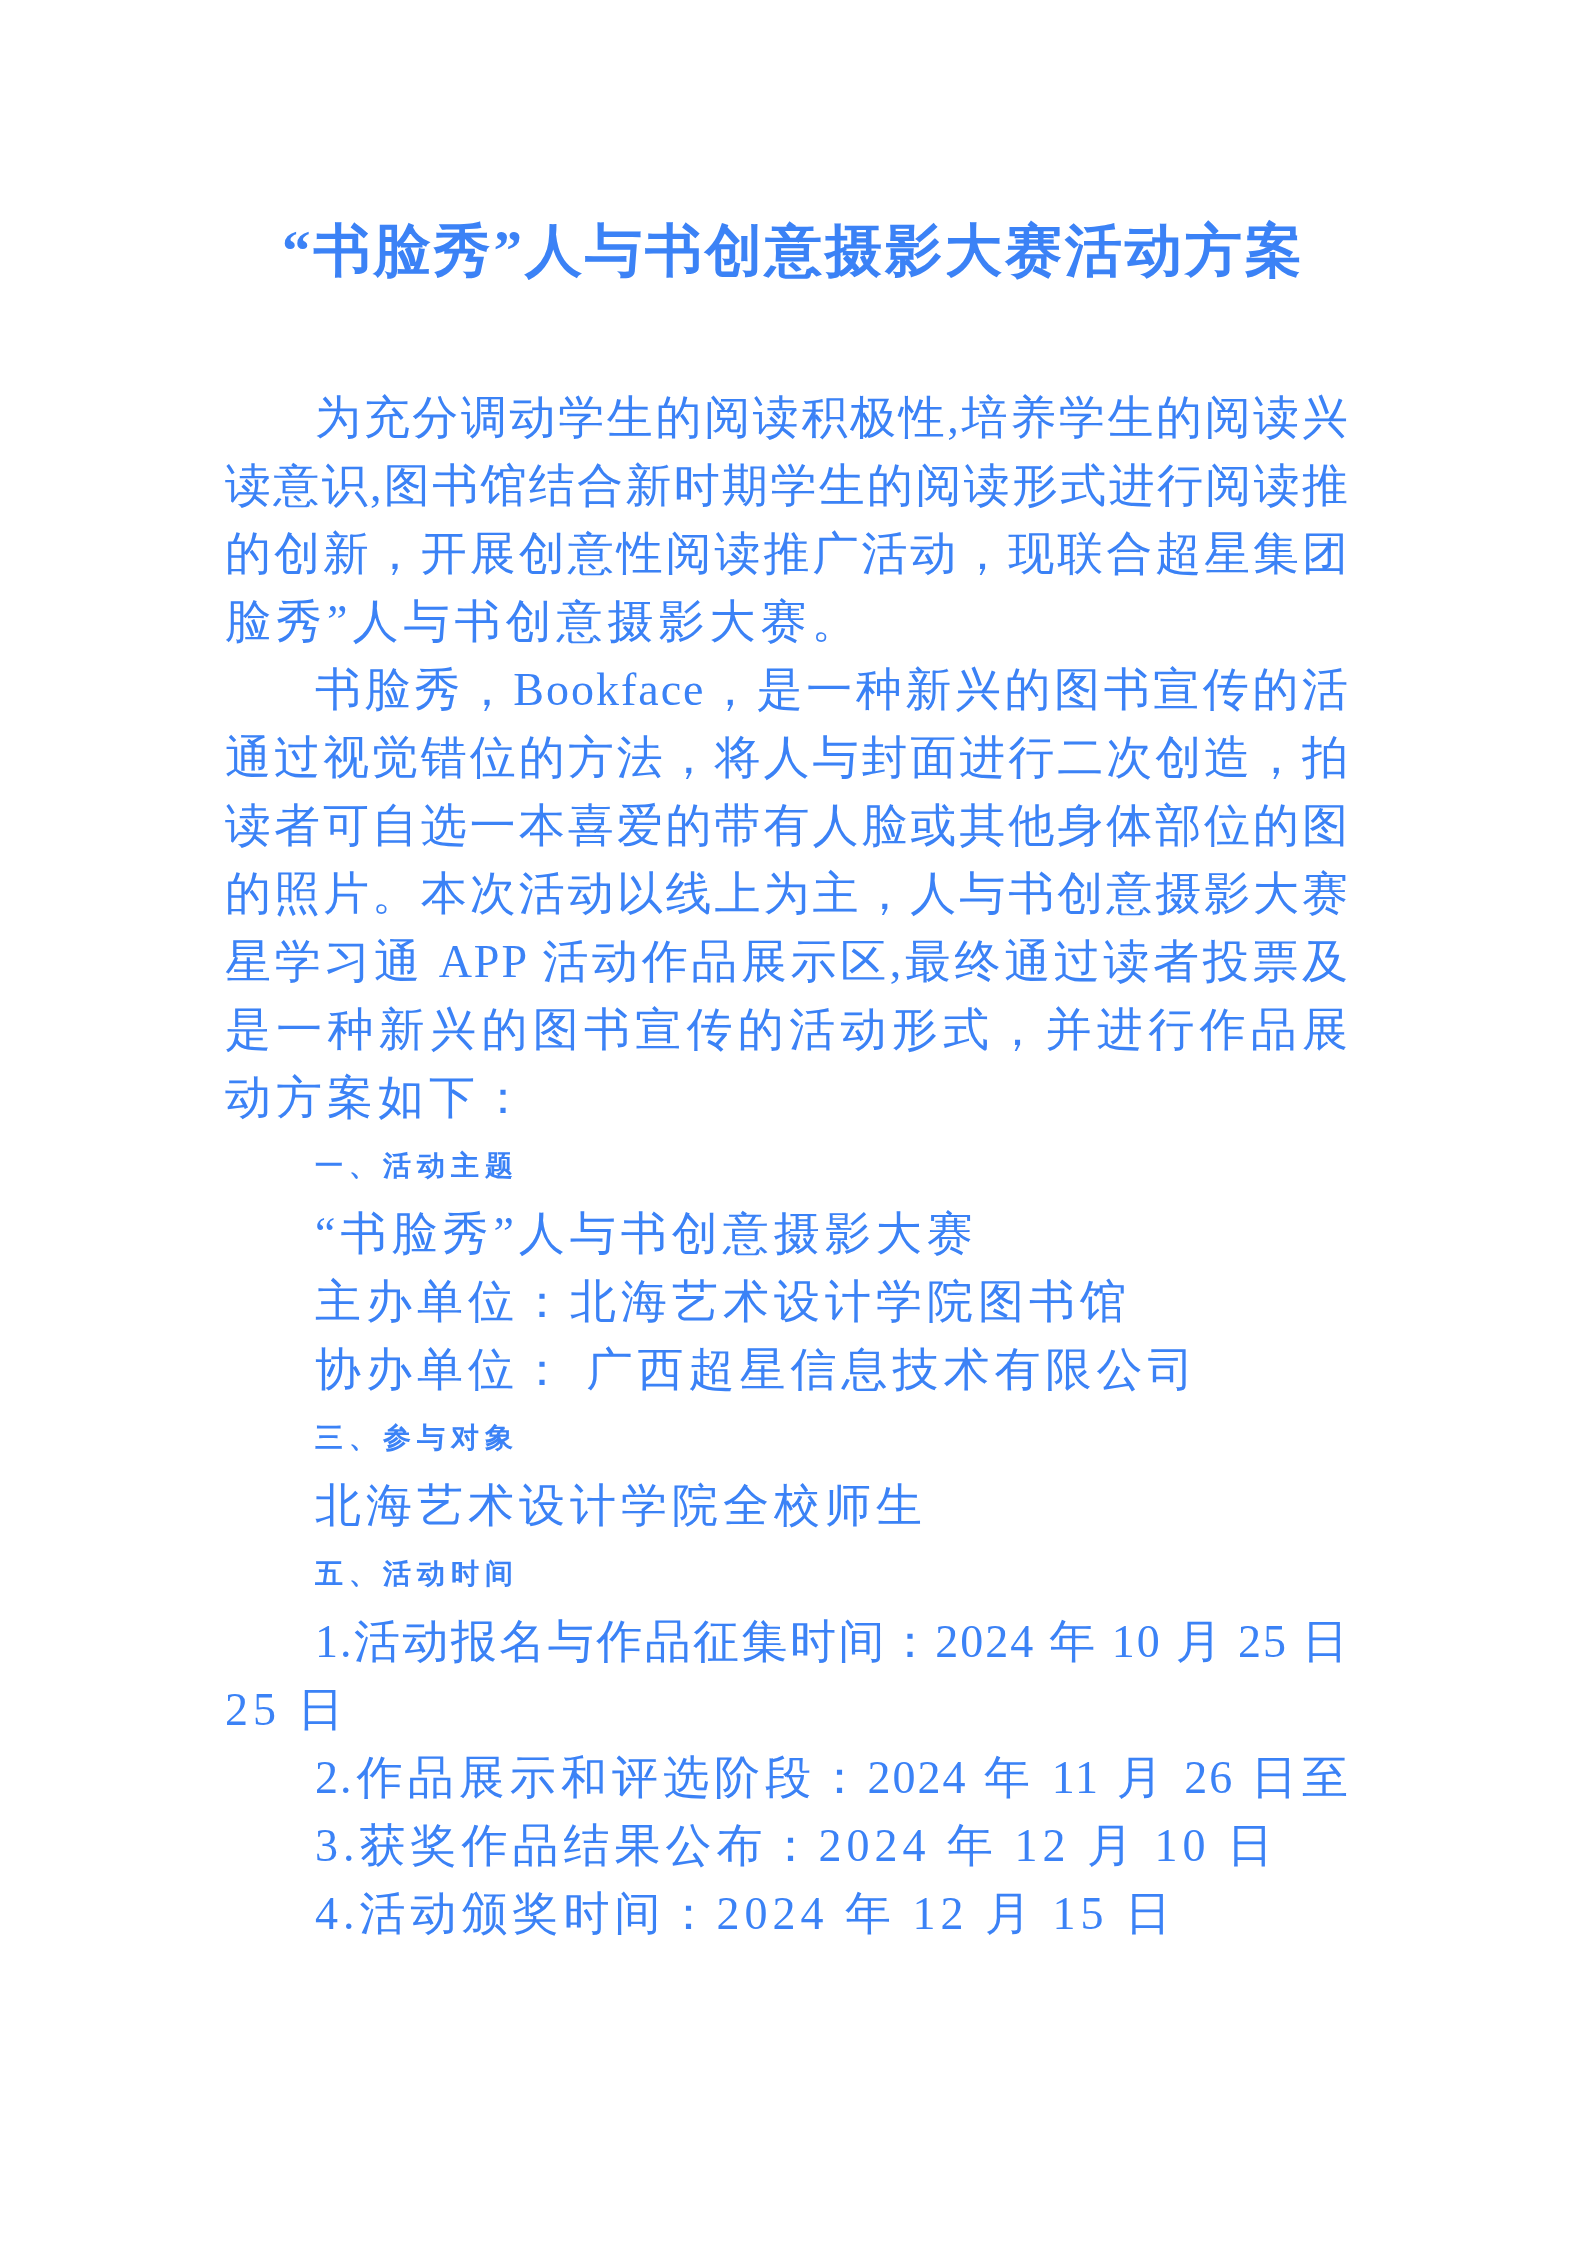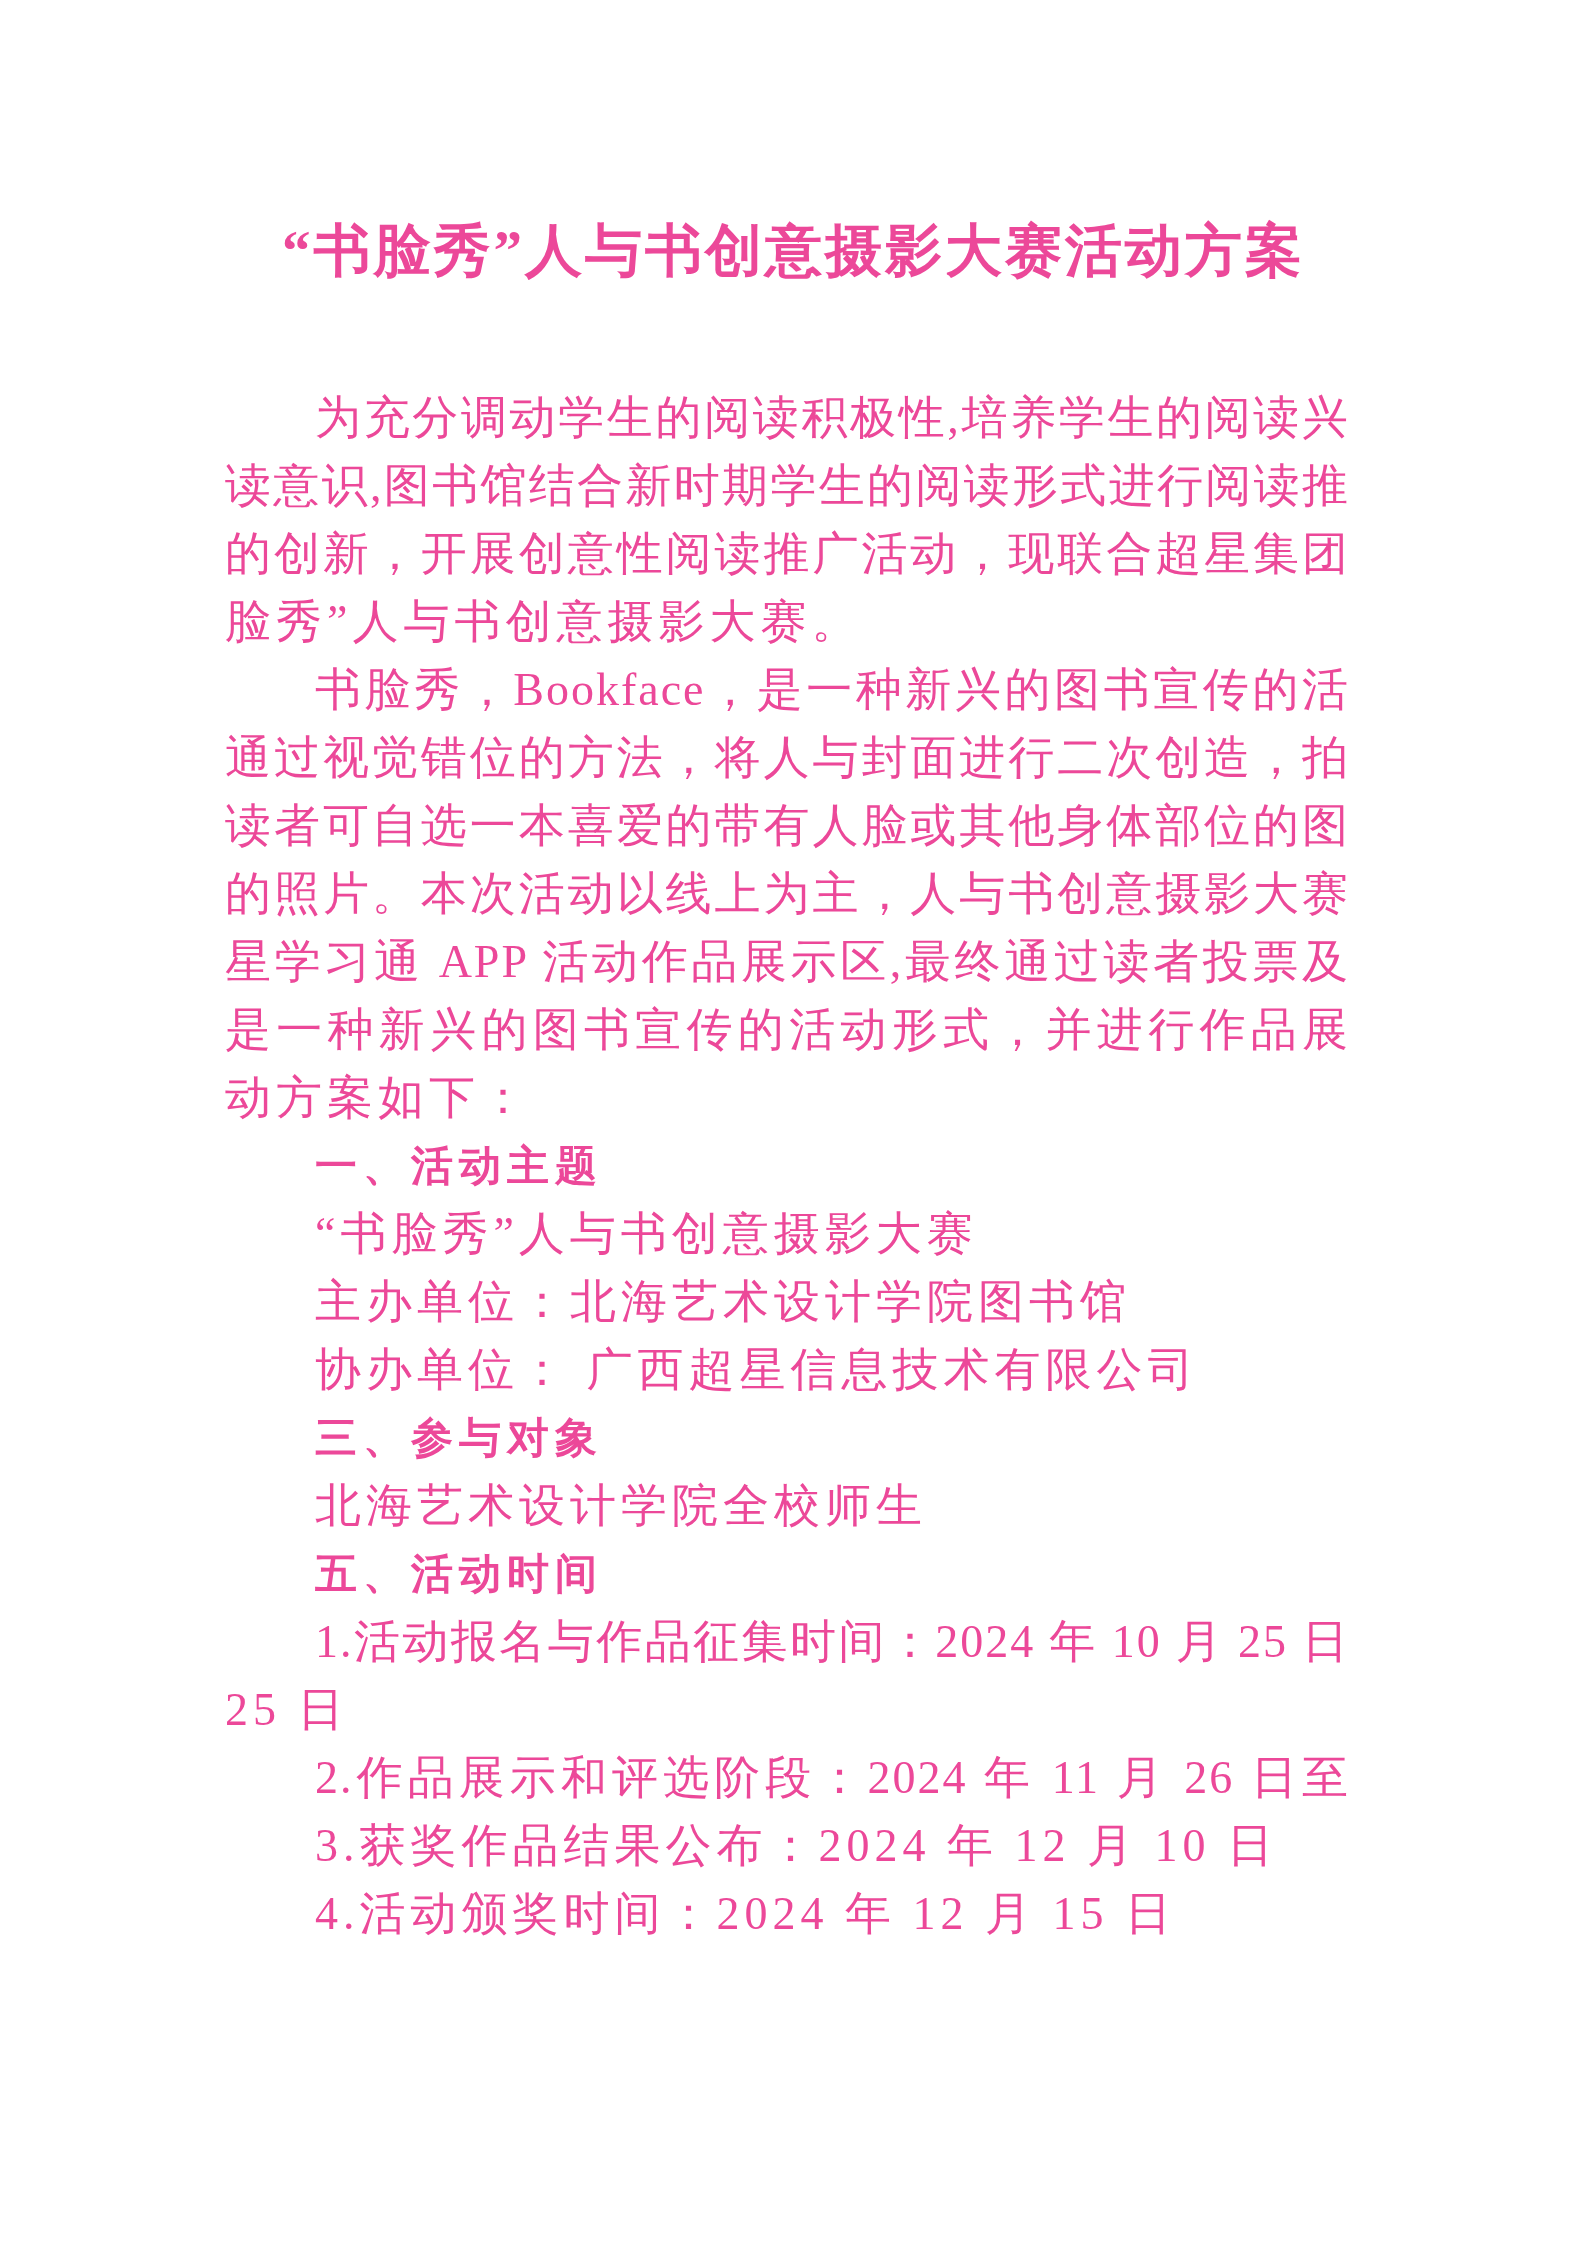--- a/index.html
+++ b/index.html
@@ -5,21 +5,21 @@
   html, body {
     margin: 0;
     padding: 0;
     background: #ffffff;
   }
   .page {
     position: relative;
     width: 1587px;
     height: 2245px;
     background: #ffffff;
-    color: #ec4899;
+    color: #3b82f6;
     font-family: "Liberation Serif", "DejaVu Serif", serif;
     overflow: hidden;
   }
   .doc-title {
     position: absolute;
     top: 212px;
     left: 0;
     width: 1587px;
     height: 78px;
     line-height: 78px;
@@ -52,21 +52,21 @@
   }
   .indent {
     padding-left: 90px;
   }
   .just.indent {
     width: 1035px;
   }
   .heading {
     font-family: "Liberation Sans", "DejaVu Sans", sans-serif;
     font-weight: bold;
-    font-size: 42px;
+    font-size: 28px;
     letter-spacing: 6px;
   }
 </style>
 </head>
 <body>
 
 <div class="page">
 
   <div class="doc-title">“书脸秀”人与书创意摄影大赛活动方案</div>
 

